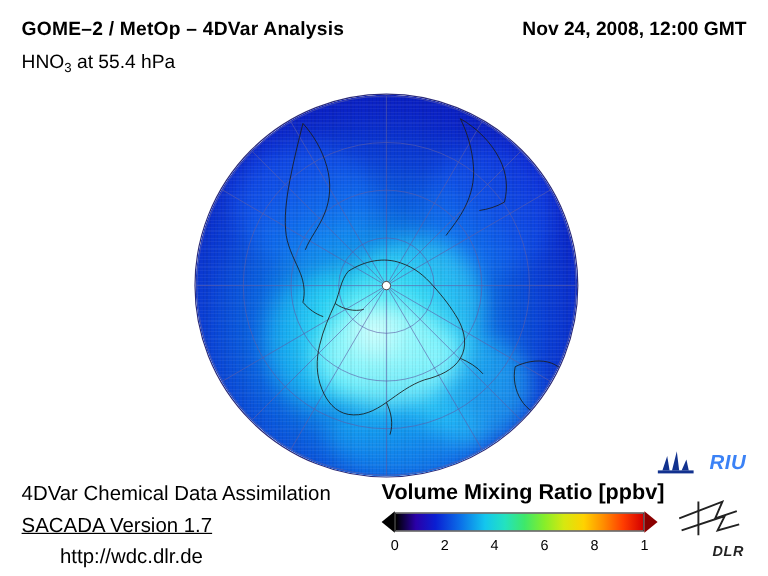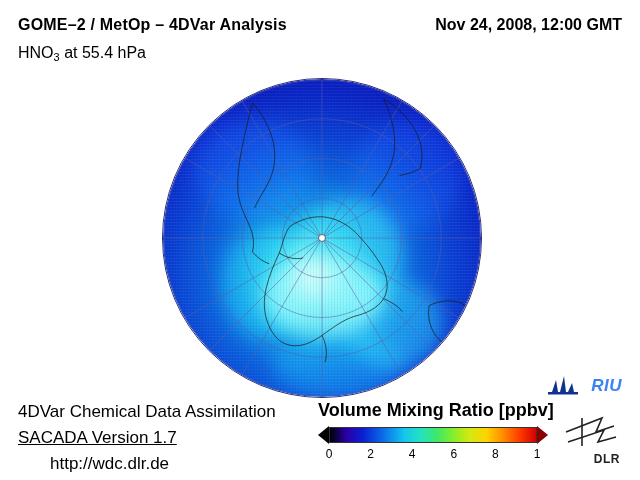--- a/index.html
+++ b/index.html
@@ -238,20 +238,21 @@
     height: 46px;
   }
   #dlr-text {
     position: absolute;
     right: 20px;
     top: 452px;
     font-size: 12px;
     font-weight: bold;
     color: #222;
     letter-spacing: 0.5px;
+    font-style: italic;
   }
 </style>
 </head>
 <body>
 
 <div id="page">
 
   <div class="hdr-left-1">GOME–2 / MetOp – 4DVar Analysis</div>
   <div class="hdr-left-2"><span>HNO</span><sub>3</sub><span> at 55.4 hPa</span></div>
   <div class="hdr-right-1">Nov 24, 2008, 12:00 GMT</div>

